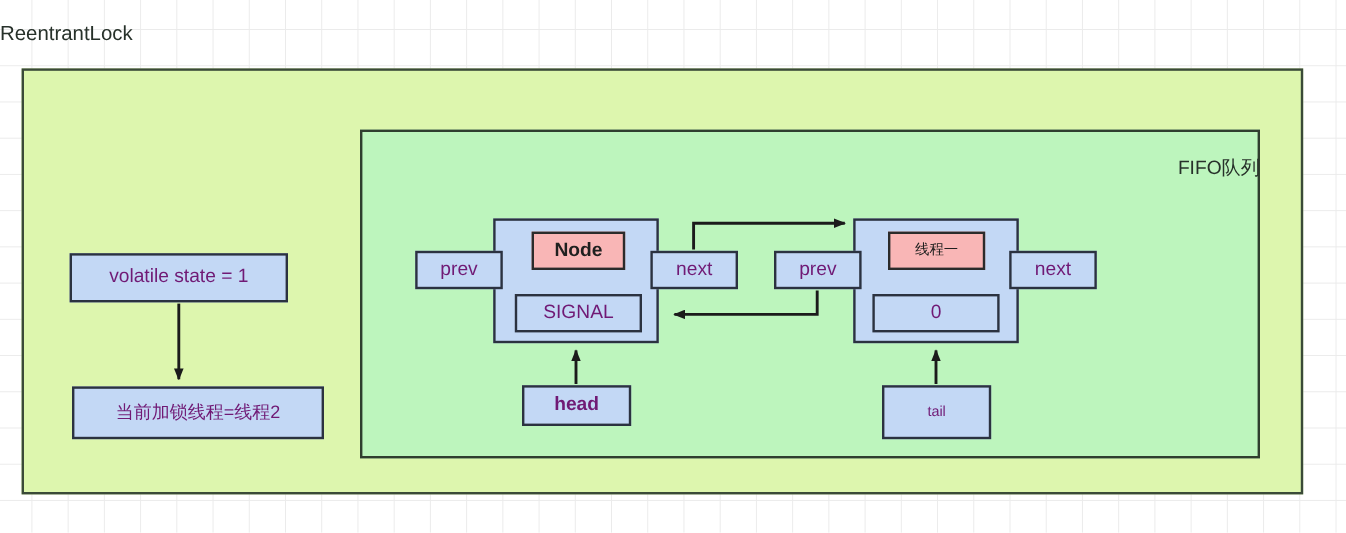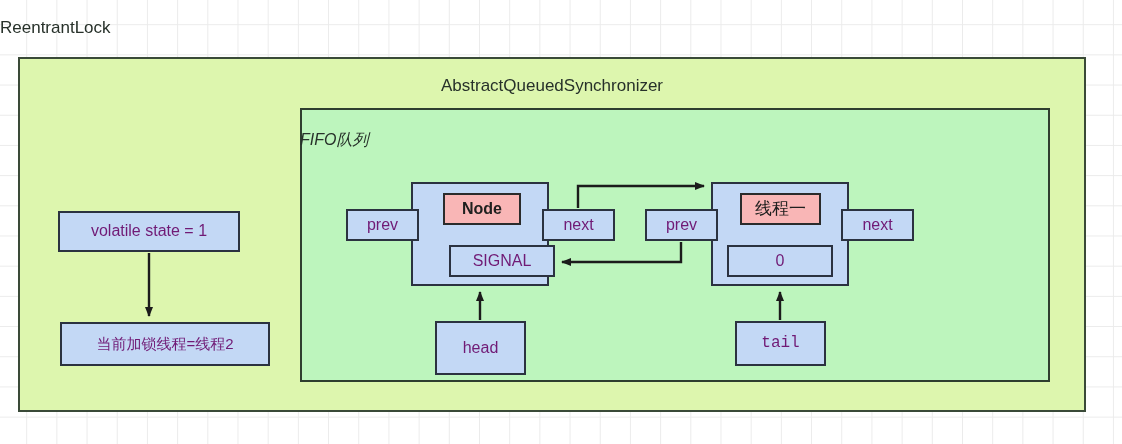--- a/index.html
+++ b/index.html
@@ -78,75 +78,74 @@
 </style>
 </head>
 <body>
 
 <div id="canvas">
 
   <div class="box outer-lock" style="left:18px; top:57px; width:1068px; height:355px;"></div>
 
   <div class="label-title" style="left:0px; top:18px; width:1122px; text-align:left; font-size:17px;">ReentrantLock</div>
 
-  <div class="label-title" style="left:18px; top:76px; width:1068px; text-align:center; font-size:17px;">AbstractQueuedSynchronizer</div>
 
   <div class="box aqs-inner" style="left:300px; top:108px; width:750px; height:274px;"></div>
 
-  <div class="label-title" style="left:300px; top:130px; width:750px; text-align:left; font-size:16px;font-style:italic;">FIFO队列</div>
+  <div class="label-title" style="left:300px; top:130px; width:750px; text-align:right; font-size:16px;">FIFO队列</div>
 
   <div class="box blue" style="left:58px; top:211px; width:182px; height:41px; font-size:16px;">
     <span>volatile state = 1</span>
   </div>
 
   <div class="box blue" style="left:44px; top:322px; width:210px; height:44px; font-size:15px;margin-left:16px;">
     <span>当前加锁线程=线程2</span>
   </div>
 
   <div class="box blue" style="left:411px; top:182px; width:138px; height:104px; background:#c3d8f5;"></div>
 
   <div class="box pink" style="left:443px; top:193px; width:78px; height:32px; font-size:16px;font-weight:bold;">
     <span>Node</span>
   </div>
 
-  <div class="box blue" style="left:429px; top:245px; width:106px; height:32px; font-size:16px;margin-left:20px;">
+  <div class="box blue" style="left:429px; top:245px; width:106px; height:32px; font-size:16px;">
     <span>SIGNAL</span>
   </div>
 
   <div class="box blue" style="left:346px; top:209px; width:73px; height:32px; font-size:16px;">
     <span>prev</span>
   </div>
 
   <div class="box blue" style="left:542px; top:209px; width:73px; height:32px; font-size:16px;">
     <span>next</span>
   </div>
 
-  <div class="box blue" style="left:435px; top:321px; width:91px; height:54px; font-size:16px;">
+  <div class="box blue" style="left:435px; top:321px; width:91px; height:34px; font-size:16px;font-weight:bold;">
     <span>head</span>
   </div>
 
   <div class="box blue" style="left:711px; top:182px; width:138px; height:104px; background:#c3d8f5;"></div>
 
-  <div class="box pink" style="left:740px; top:193px; width:81px; height:32px; font-size:17px;">
+  <div class="box pink" style="left:740px; top:193px; width:81px; height:32px; font-size:12px;">
     <span>线程一</span>
   </div>
 
   <div class="box blue" style="left:727px; top:245px; width:106px; height:32px; font-size:16px;">
     <span>0</span>
   </div>
 
   <div class="box blue" style="left:645px; top:209px; width:73px; height:32px; font-size:16px;">
     <span>prev</span>
   </div>
 
   <div class="box blue" style="left:841px; top:209px; width:73px; height:32px; font-size:16px;">
     <span>next</span>
   </div>
 
-  <div class="box blue" style="left:735px; top:321px; width:91px; height:45px; font-size:16px;font-family:Liberation Mono, monospace;">
+  <div class="box blue" style="left:735px; top:321px; width:91px; height:45px; font-size:12px;">
     <span>tail</span>
   </div>
 
   <svg id="wires" viewBox="0 0 1122 444">
     <defs>
       <marker id="ah" markerWidth="10" markerHeight="8" refX="9" refY="4" orient="auto" markerUnits="userSpaceOnUse">
         <path d="M0,0 L10,4 L0,8 z" class="wire-head"></path>
       </marker>
     </defs>
 

